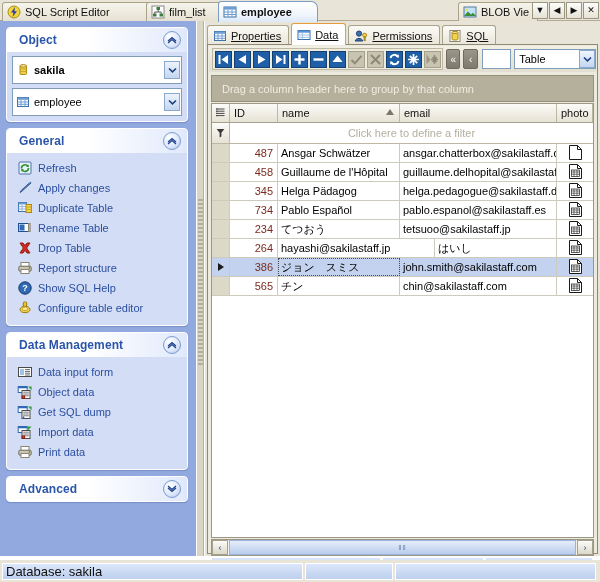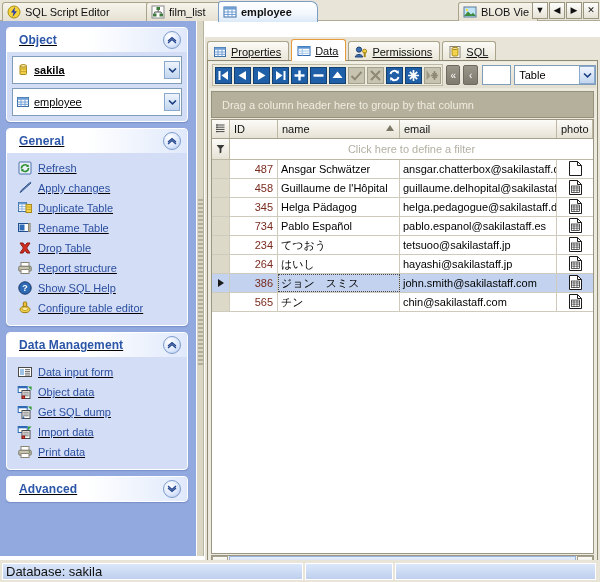--- a/index.html
+++ b/index.html
@@ -84,21 +84,20 @@
     box-sizing: border-box;
     overflow: hidden;
   }
   .panel {
     margin: 6px 8px 0 6px;
     background: #d3ddf5;
     border: 1px solid #ffffff;
     border-radius: 4px;
     overflow: hidden;
     box-shadow: 0 1px 1px rgba(40,60,120,.25);
-    text-decoration: underline;
   }
   .panel-head {
     height: 24px;
     background: linear-gradient(to right,#ffffff 0%, #ffffff 45%, #e0e9fb 100%);
     display: flex;
     align-items: center;
     padding: 0 6px 0 12px;
     position: relative;
     border-radius: 3px 3px 0 0;
   }
@@ -181,21 +180,20 @@
         transparent 2px, transparent 4px);
   }
 
   
   #mainpane {
     position: absolute;
     left: 205px; top: 21px;
     width: 395px; height: 535px;
     box-sizing: border-box;
     background: #e8e4d8;
-    margin-top: 16px;
   }
 
   
   #subtabs {
     position: absolute;
     left: 0; top: 1px;
     height: 23px; width: 395px;
     display: flex;
     align-items: flex-end;
     padding-left: 2px;
@@ -1087,22 +1085,22 @@
               <rect x="2.5" y="6" width="8" height="6.5" fill="none" stroke="#1a1a1a" stroke-width="0.7"></rect>
               <path d="M2.5 8 H10.5 M2.5 10.2 H10.5 M5 6 V12.5 M8 6 V12.5" stroke="#1a1a1a" stroke-width="0.6"></path>
             </svg>
           </span>
         </div>
       </div>
 
       <div class="grid-row">
         <div class="cell ind"></div>
         <div class="cell id">264</div>
+        <div class="cell email">hayashi@sakilastaff.jp</div>
         <div class="cell name">はいし</div>
-        <div class="cell email">hayashi@sakilastaff.jp</div>
         <div class="cell photo">
           <span>
             <svg width="13" height="15" viewBox="0 0 13 15">
               <path d="M0.5 0.5 H8.5 L12.5 4.5 V14.5 H0.5 Z" fill="#ffffff" stroke="#1a1a1a"></path>
               <path d="M8.5 0.5 V4.5 H12.5" fill="none" stroke="#1a1a1a"></path>
               <rect x="2.5" y="6" width="8" height="6.5" fill="none" stroke="#1a1a1a" stroke-width="0.7"></rect>
               <path d="M2.5 8 H10.5 M2.5 10.2 H10.5 M5 6 V12.5 M8 6 V12.5" stroke="#1a1a1a" stroke-width="0.6"></path>
             </svg>
           </span>
         </div>

